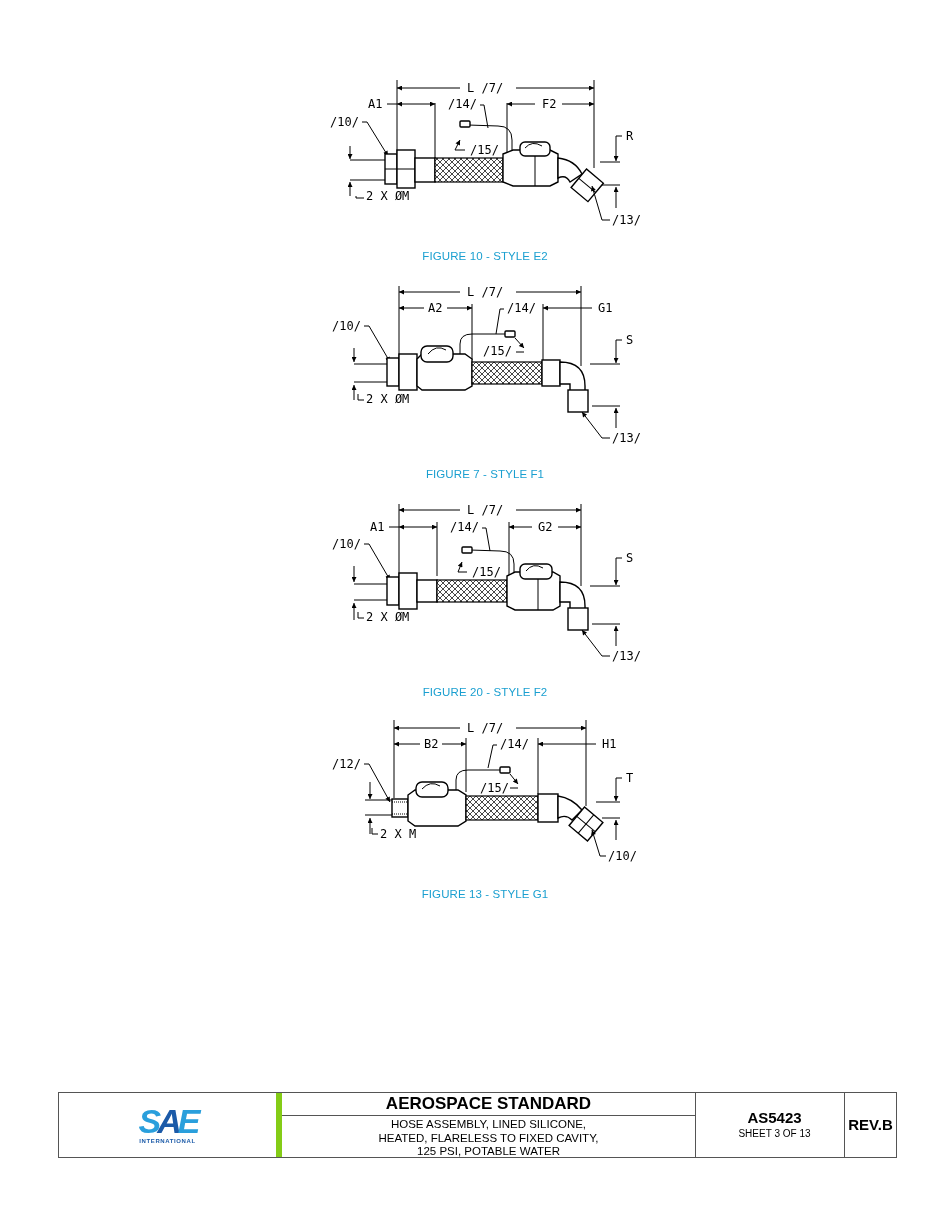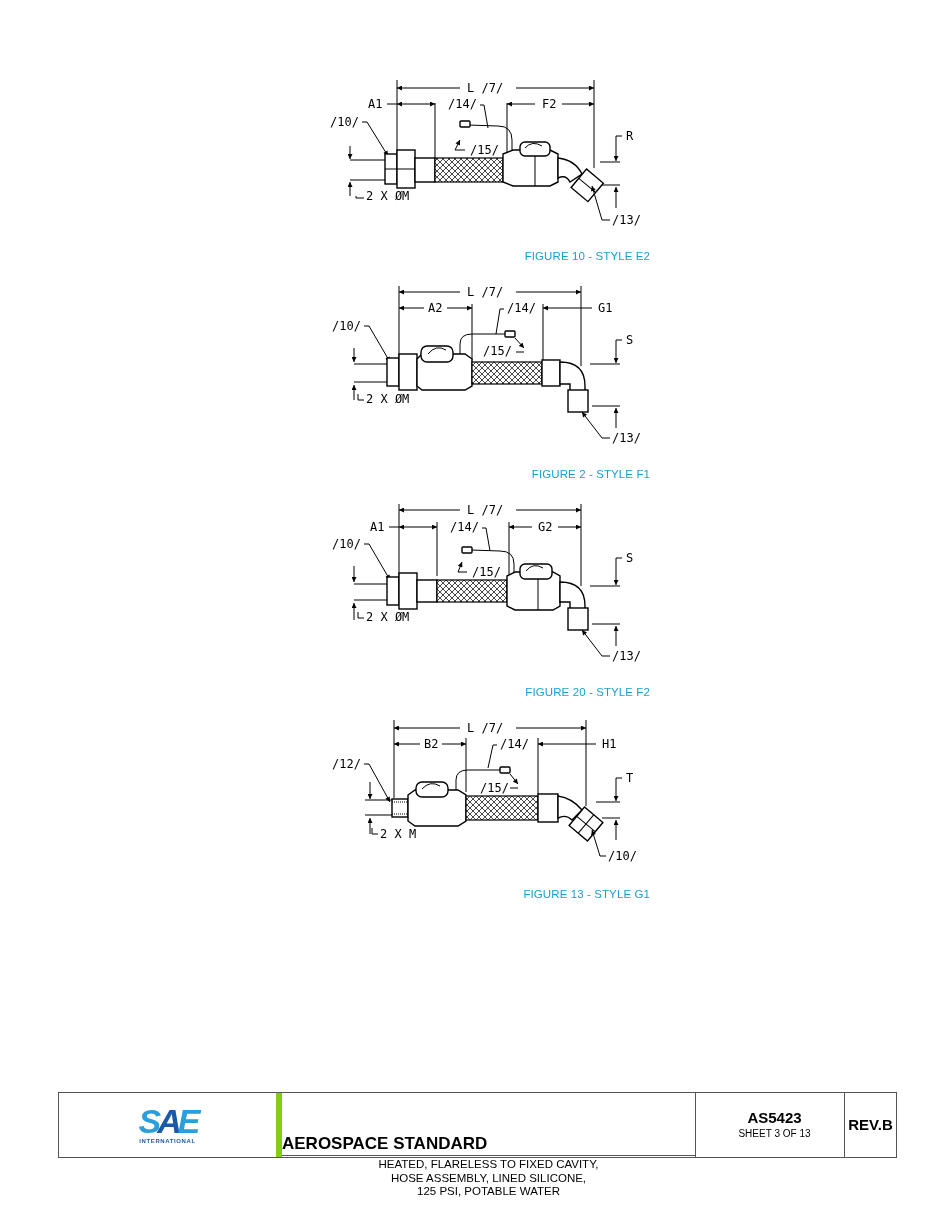--- a/index.html
+++ b/index.html
@@ -1,26 +1,26 @@
 <!DOCTYPE html>
 <html><head>
 <meta charset="utf-8">
 <style>
   html, body { margin: 0; padding: 0; background: #ffffff; }
   body { width: 950px; height: 1230px; position: relative; overflow: hidden; font-family: "Liberation Sans", sans-serif; color: #000; }
   .figure { position: absolute; left: 320px; width: 330px; }
   .figure svg { display: block; }
-  .caption { position: absolute; left: 0; width: 330px; text-align: right; font-size: 11.5px; color: #1a9fd0; letter-spacing: 0.1px; }
+  .caption { position: absolute; left: 0; width: 330px; text-align: center; font-size: 11.5px; color: #1a9fd0; letter-spacing: 0.1px; }
   .dimtxt { font-family: "DejaVu Sans Mono", monospace; font-size: 12px; fill: #000; }
   .ln { stroke: #000; stroke-width: 1; fill: none; }
   .thick { stroke: #000; stroke-width: 1.4; fill: #fff; }
   .title-block { position: absolute; left: 58px; top: 1092px; width: 839px; height: 66px; border: 1px solid #555; box-sizing: border-box; display: flex; }
   .tb-logo { width: 217px; border-right: 6px solid #84cc16; display: flex; align-items: center; justify-content: center; }
   .tb-mid { width: 413px; border-right: 1px solid #555; display: flex; flex-direction: column; }
-  .tb-mid-top { height: 22px; border-bottom: 1px solid #555; font-weight: bold; font-size: 17px; line-height: 22px; margin-top: 40px; }
+  .tb-mid-top { height: 22px; border-bottom: 1px solid #555; text-align: center; font-weight: bold; font-size: 17px; line-height: 22px; }
   .tb-mid-bot { flex: 1; text-align: center; font-size: 11.5px; line-height: 13.5px; padding-top: 2px; }
   .tb-doc { width: 139px; border-right: 1px solid #555; padding-left: 9px; display: flex; flex-direction: column; justify-content: center; align-items: center; }
   .tb-doc-num { font-weight: bold; font-size: 15px; line-height: 17px; }
   .tb-doc-sheet { font-size: 10px; line-height: 15px; }
   .tb-rev { flex: 1; display: flex; flex-direction: row; align-items: center; justify-content: center; font-weight: bold; font-size: 15px; line-height: 20px; }
   .sae-logo { display: flex; flex-direction: column; align-items: center; }
   .sae-word { font-family: "Liberation Sans", sans-serif; font-weight: bold; font-size: 34px; letter-spacing: -4px; line-height: 30px; color: #2a9fdc; font-style: italic; }
   .sae-word .a { color: #1b5aa8; }
   .sae-intl { font-size: 6px; font-weight: bold; color: #1b5aa8; letter-spacing: 0.6px; margin-top: 2px; }
 </style>
@@ -154,21 +154,21 @@
     <rect class="thick" x="248" y="106" width="20" height="22"></rect>
     <line class="ln" x1="270" y1="80" x2="300" y2="80"></line>
     <line class="ln" x1="272" y1="122" x2="300" y2="122"></line>
     <line class="ln" x1="296" y1="58" x2="296" y2="79" marker-end="url(#arr)"></line>
     <line class="ln" x1="296" y1="144" x2="296" y2="124" marker-end="url(#arr)"></line>
     <path class="ln" d="M296 58 L296 56 L302 56"></path>
     <text class="dimtxt" x="306" y="60">S</text>
     <path class="ln" d="M290 154 L282 154 L262 128" marker-end="url(#arr)"></path>
     <text class="dimtxt" x="292" y="158">/13/</text>
   </svg>
-  <div class="caption" style="top:184px;">FIGURE 2 - STYLE F1</div>
+  <div class="caption" style="top:184px;">FIGURE 7 - STYLE F1</div>
 </div>
 
 <div class="figure" style="top:502px;">
   <svg width="330" height="165" viewBox="0 0 330 165">
     <line class="ln" x1="79" y1="2" x2="79" y2="76"></line>
     <line class="ln" x1="261" y1="2" x2="261" y2="84"></line>
     <line class="ln" x1="117" y1="20" x2="117" y2="74"></line>
     <line class="ln" x1="189" y1="20" x2="189" y2="76"></line>
     <line class="ln" x1="79" y1="8" x2="140" y2="8" marker-start="url(#arr)"></line>
     <line class="ln" x1="196" y1="8" x2="261" y2="8" marker-end="url(#arr)"></line>
@@ -279,22 +279,22 @@
 <div class="title-block">
   <div class="tb-logo">
     <div class="sae-logo">
       <div class="sae-word"><span>S</span><span class="a">A</span><span>E</span></div>
       <div class="sae-intl">INTERNATIONAL</div>
     </div>
   </div>
   <div class="tb-mid">
     <div class="tb-mid-top">AEROSPACE STANDARD</div>
     <div class="tb-mid-bot">
+      <div>HOSE ASSEMBLY, LINED SILICONE,</div>
       <div>HEATED, FLARELESS TO FIXED CAVITY,</div>
-      <div>HOSE ASSEMBLY, LINED SILICONE,</div>
       <div>125 PSI, POTABLE WATER</div>
     </div>
   </div>
   <div class="tb-doc">
     <div class="tb-doc-num">AS5423</div>
     <div class="tb-doc-sheet">SHEET 3 OF 13</div>
   </div>
   <div class="tb-rev">
     <div>REV.</div>
     <div>B</div>

